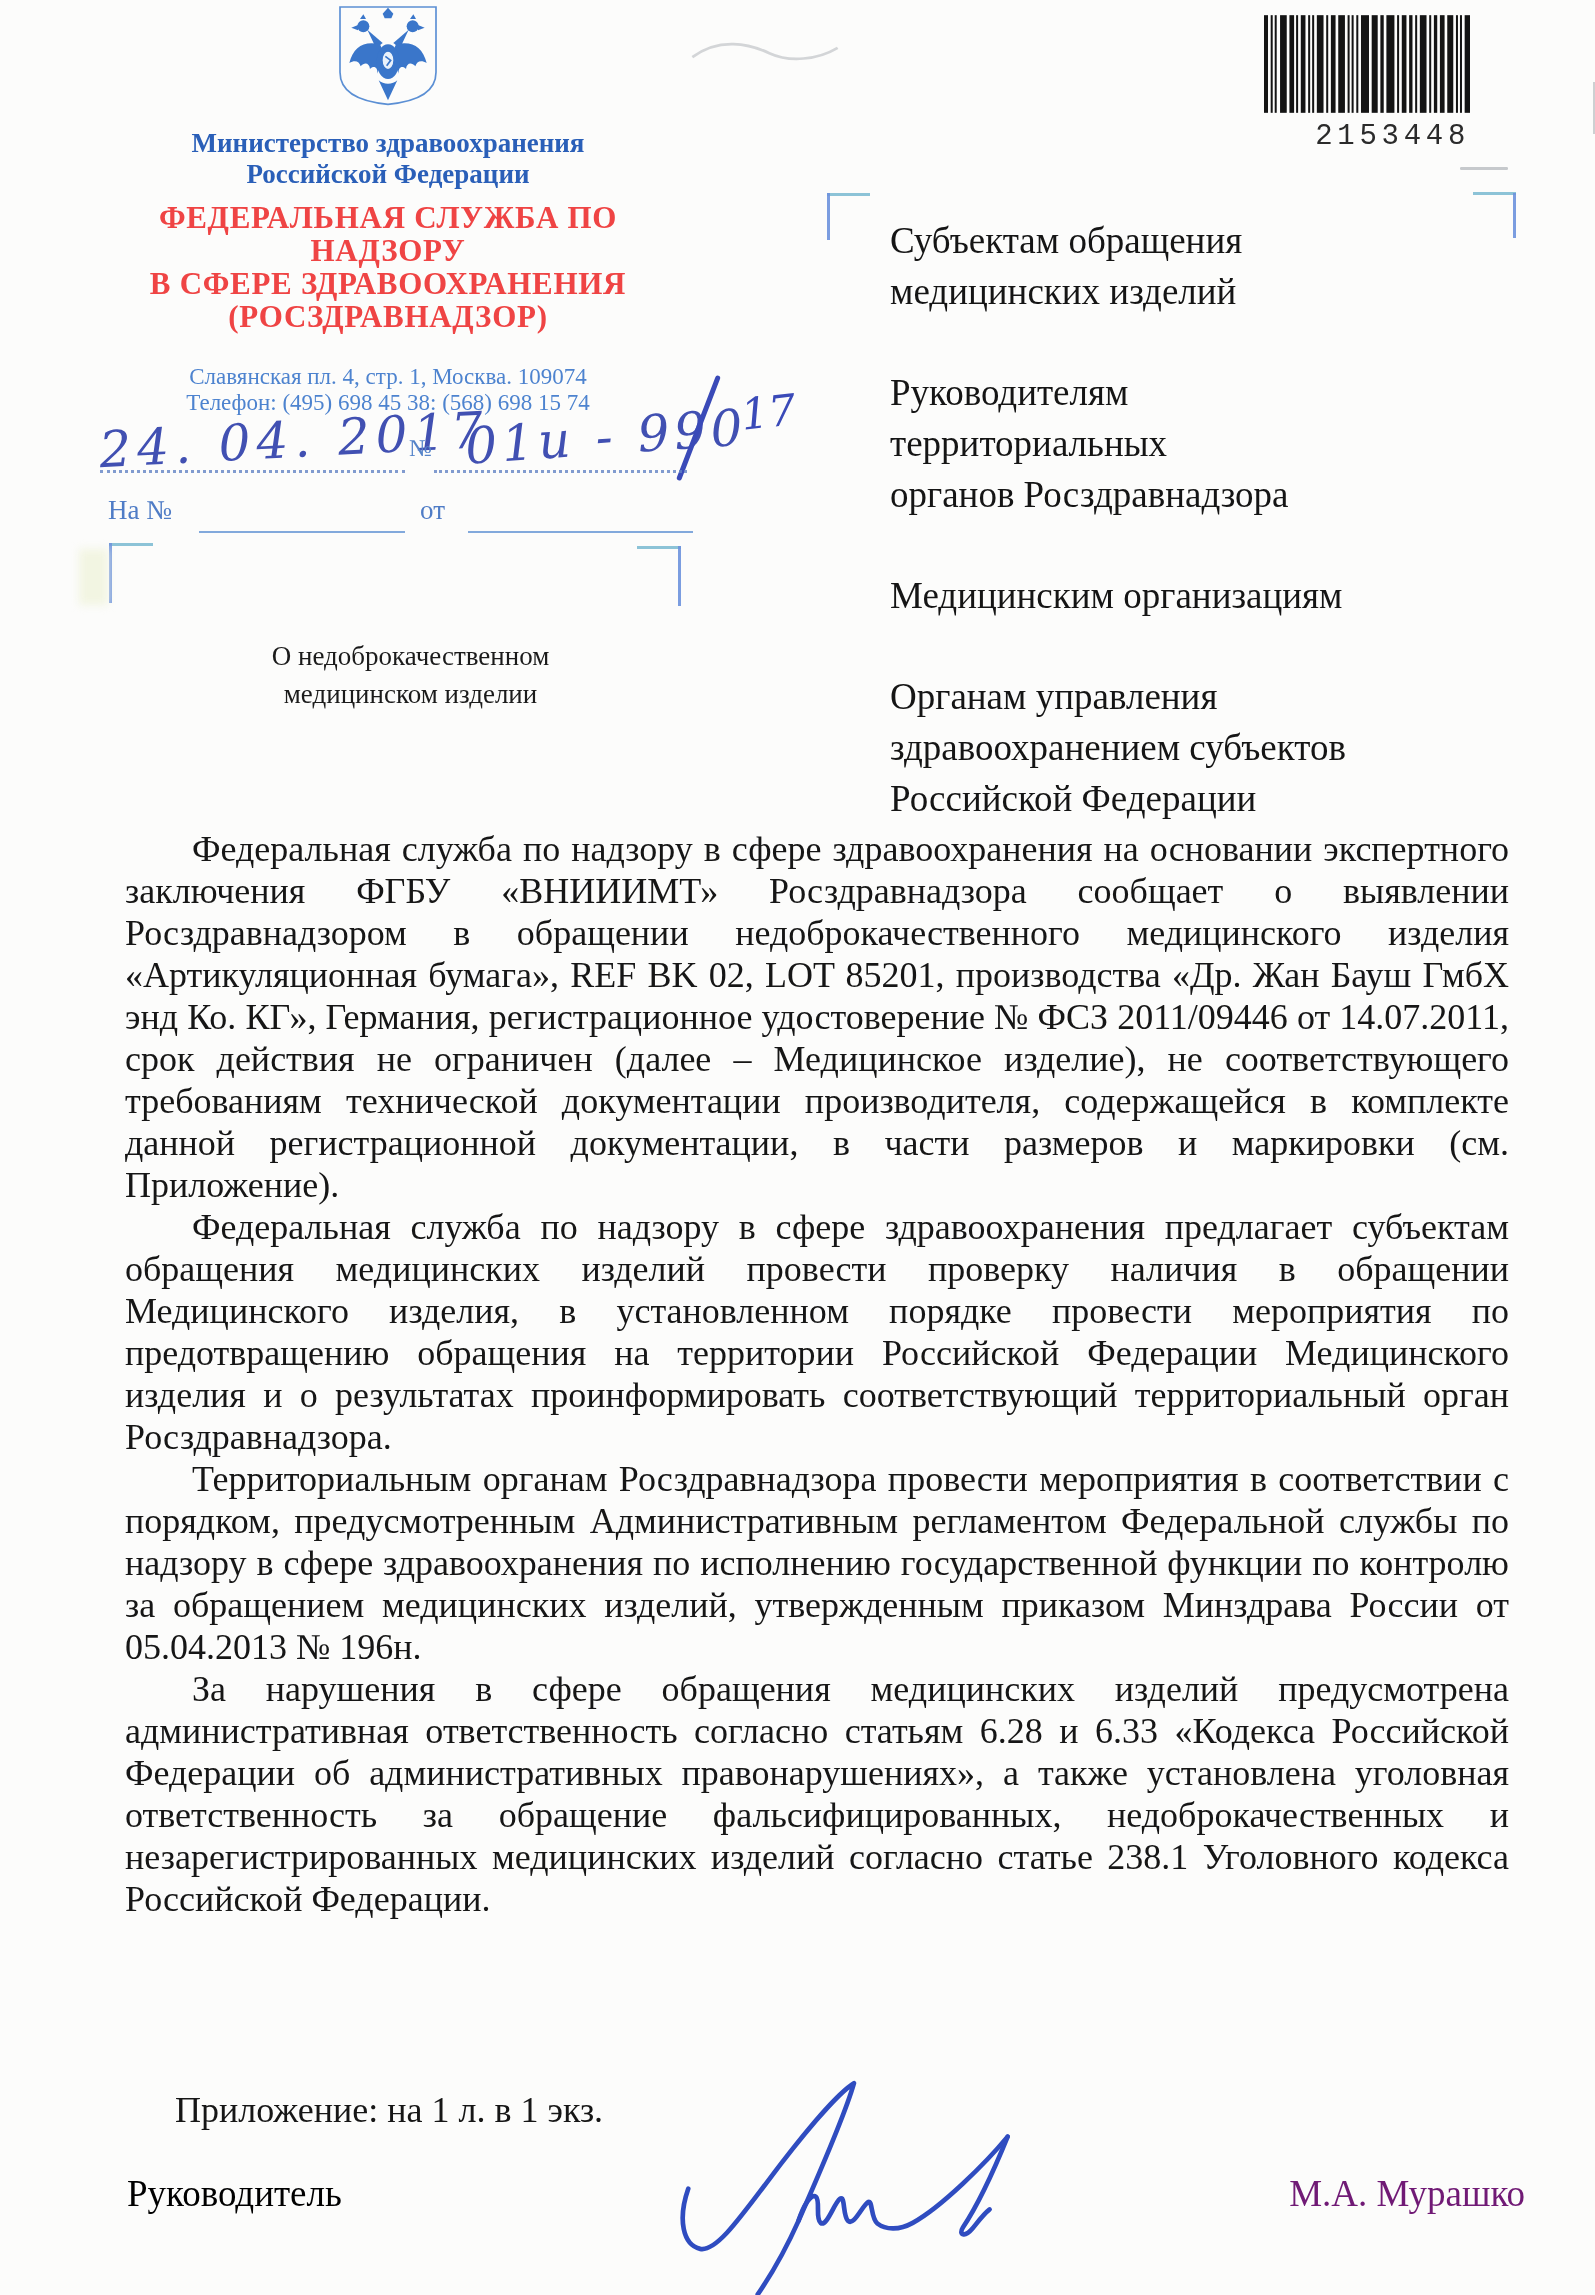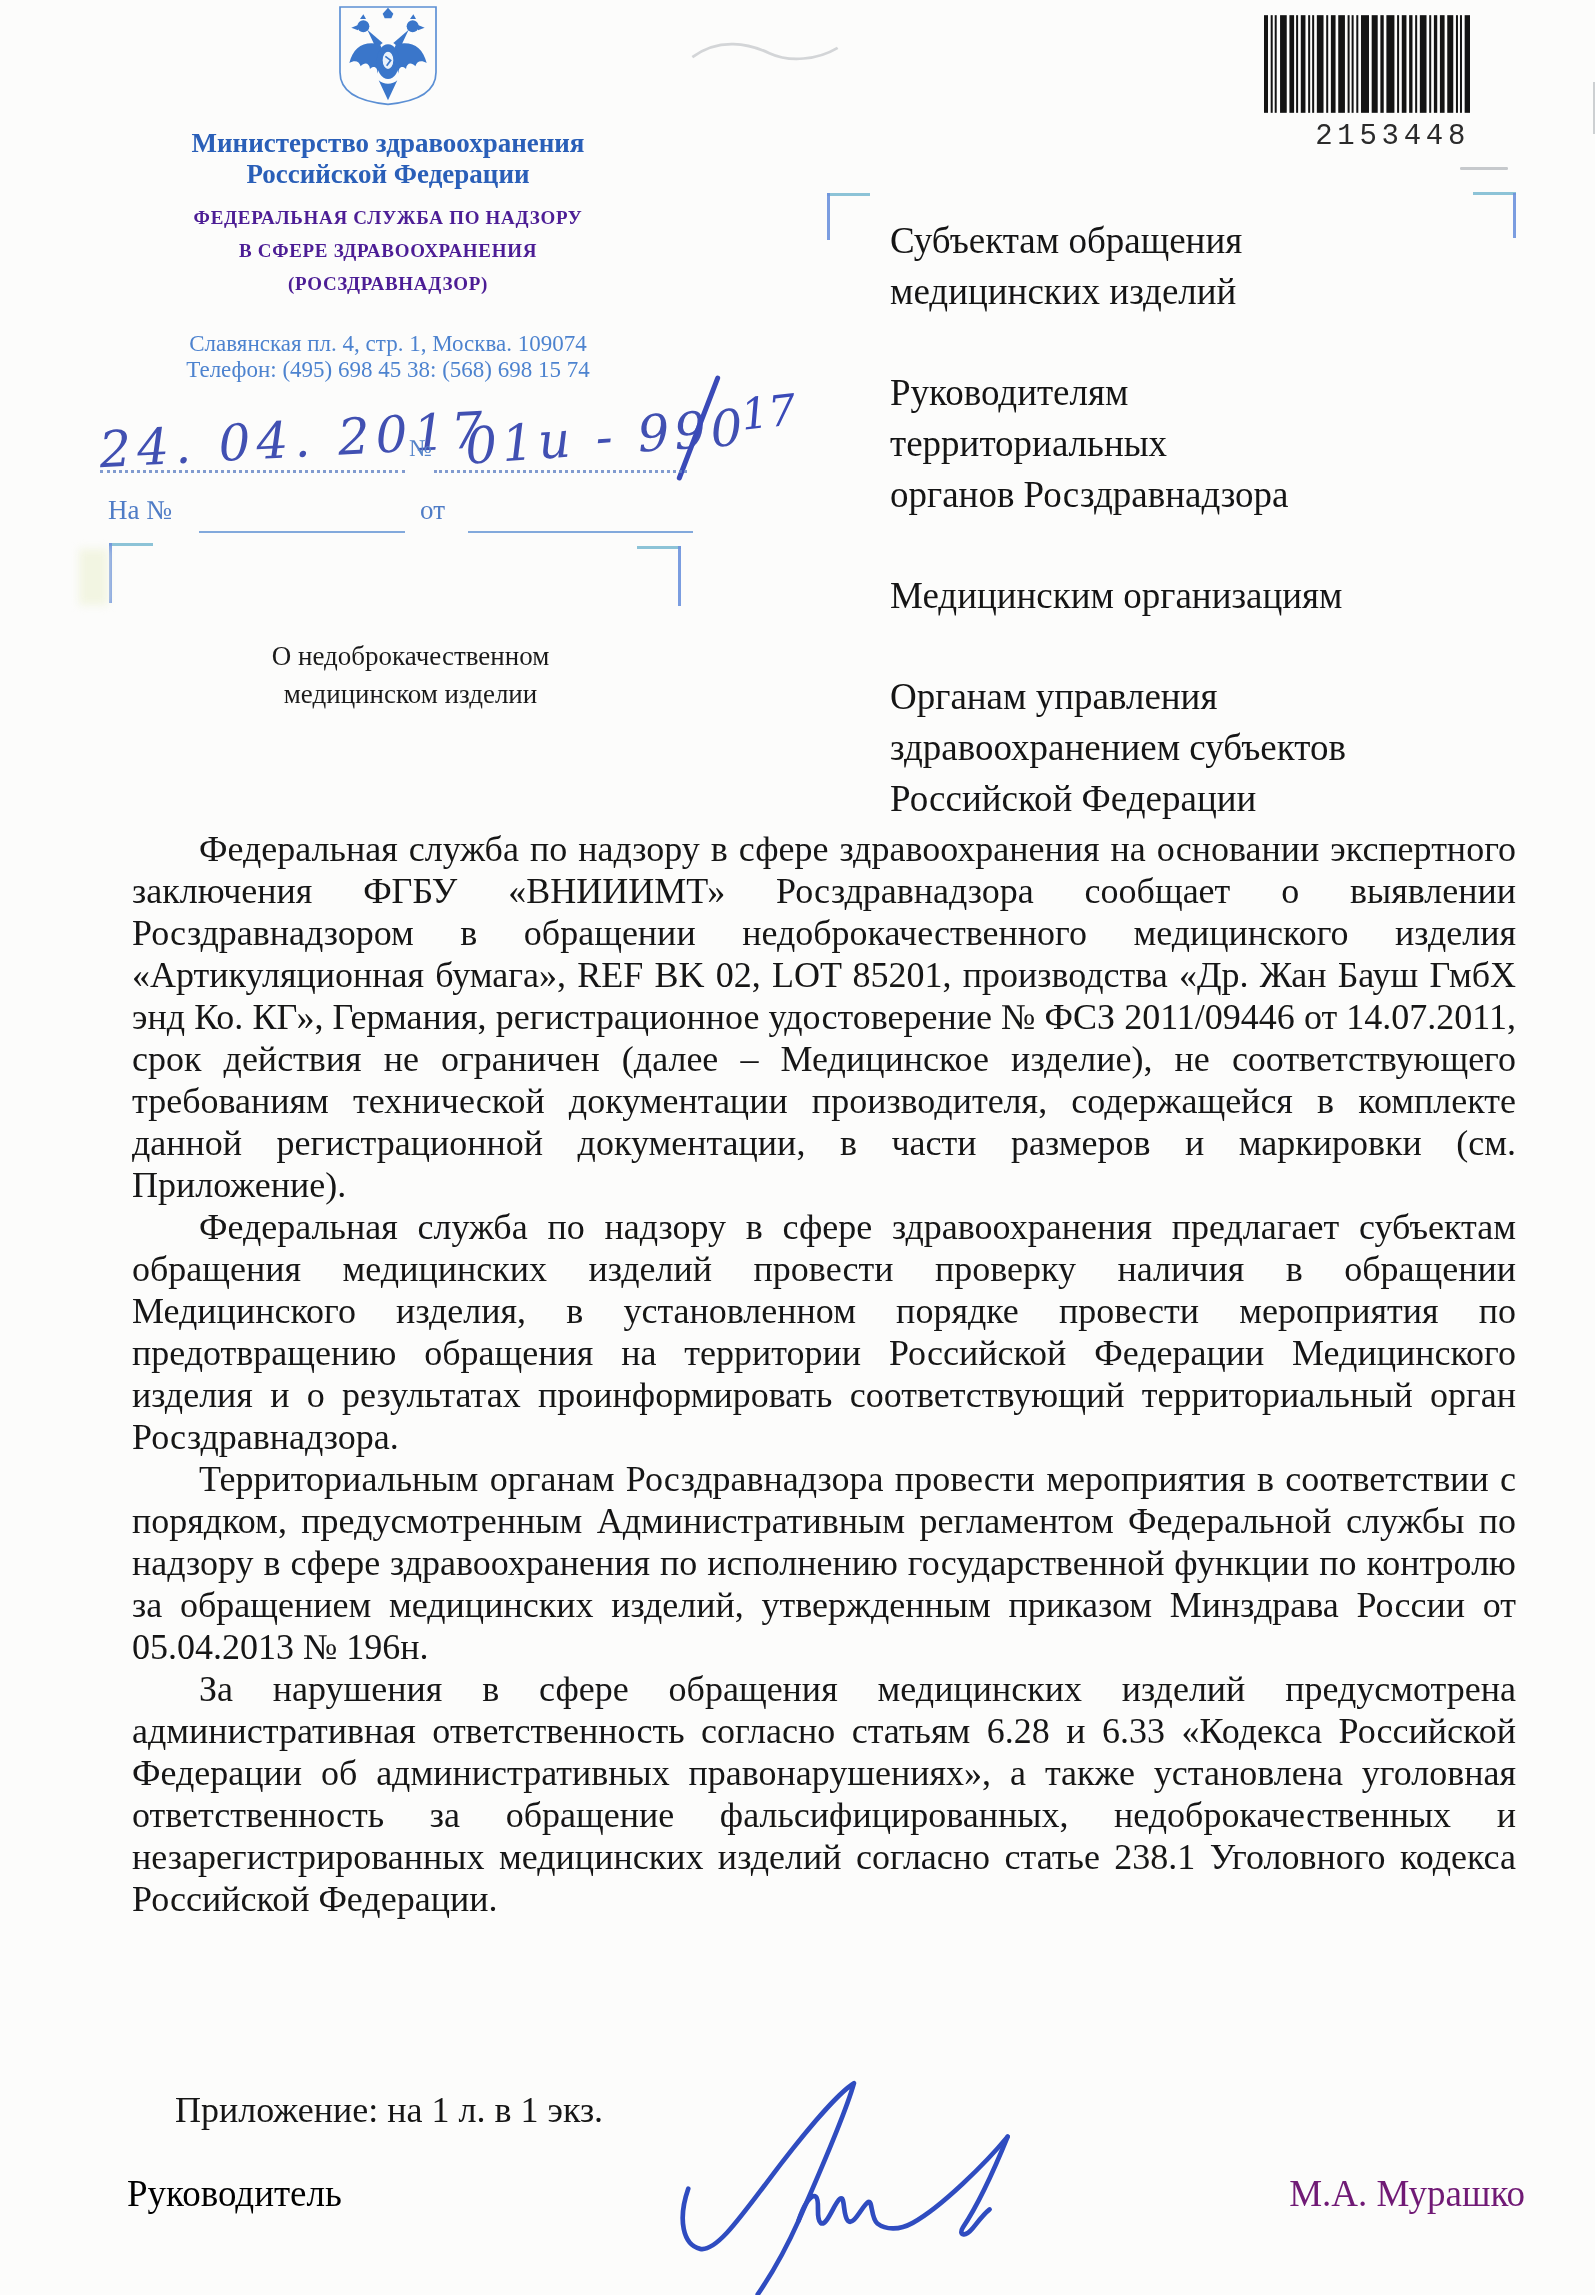--- a/index.html
+++ b/index.html
@@ -5,21 +5,21 @@
   html,body { margin:0; padding:0; background:#e8e8e8; }
   .page {
     position:relative; width:1596px; height:2295px;
     background:#fcfcfb; overflow:hidden;
     font-family:"Liberation Serif", serif;
   }
   
   .letterhead { position:absolute; left:87px; top:0; width:602px; text-align:center; }
   .emblem-wrap { height:107px; display:flex; justify-content:center; align-items:flex-start; padding-top:4px; }
   .ministry { margin-top:17.4px; font-size:27px; line-height:31px; font-weight:bold; color:#2a5fb8; }
-  .service  { margin-top:10.7px; font-size:19px; line-height:33px; font-weight:bold; color:#4c1d95; letter-spacing:0.7px; }
+  .service  { margin-top:10.7px; font-size:31px; line-height:33px; font-weight:bold; color:#ef4444; letter-spacing:0.7px; }
   .lh-addr  { margin-top:31px; font-size:23px; line-height:26px; color:#4d83cf; }
   
   .hw { position:absolute; font-family:"DejaVu Serif", serif; font-style:italic; color:#4150b2; }
   .hw-date   { left:99px; top:411px; font-size:50px; letter-spacing:6px; transform:rotate(-3deg); }
   .hw-number { left:465px; top:408px; font-size:50px; letter-spacing:4.7px; transform:rotate(-4deg); }
   .hw-suffix { left:741px; top:387px; font-size:43px; transform:rotate(-6deg); color:#3a4ab8; }
   .hw-slash  { position:absolute; left:696px; top:372px; width:4.7px; height:112px;
                background:#3a4ab8; border-radius:2.7px; transform:rotate(21deg); }
   .no-sign   { position:absolute; left:409px; top:435px; font-size:24px; color:#5584c9; }
   .dotted-ul { position:absolute; height:0; border-bottom:3.3px dotted rgba(98,130,196,.8); }
@@ -30,21 +30,21 @@
   .barcode-num { margin-top:5.4px; font-family:"Liberation Mono", monospace; font-size:29px;
                  letter-spacing:4.7px; color:#2b2b2b; }
   
   .addressees { position:absolute; left:890px; top:215px; width:595px; text-align:left;
                 font-size:37px; line-height:51px; color:#151515; }
   .addr-group { margin-bottom:50px; }
   
   .subject { position:absolute; left:212px; top:637px; width:397px; text-align:center;
              font-size:27px; line-height:38px; color:#1b1b1b; }
   
-  .body-text { position:absolute; left:132px; top:828px; width:1384px; color:#161616;font-family:Liberation Serif, serif; }
+  .body-text { position:absolute; left:125px; top:828px; width:1384px; color:#161616;font-family:Liberation Serif, serif; }
   .body-text p { margin:0; text-align:justify; text-indent:67px;
                  font-size:36px; line-height:42px; }
   .attachment { position:absolute; left:175px; top:2089px; font-size:36px; color:#161616; }
   
   .signer-title { position:absolute; left:127px; top:2172px; font-size:37px; color:#000000; }
   .signer-name  { position:absolute; right:71px; top:2172px; font-size:37px; color:#701a75; }
   .signature-svg { position:absolute; left:636px; top:2007px; }
   
   .br-h { position:absolute; height:2.7px; background:#7fbdd3; opacity:.9; }
   .br-v { position:absolute; width:2.7px;  background:#6d92dd; opacity:.9; }

